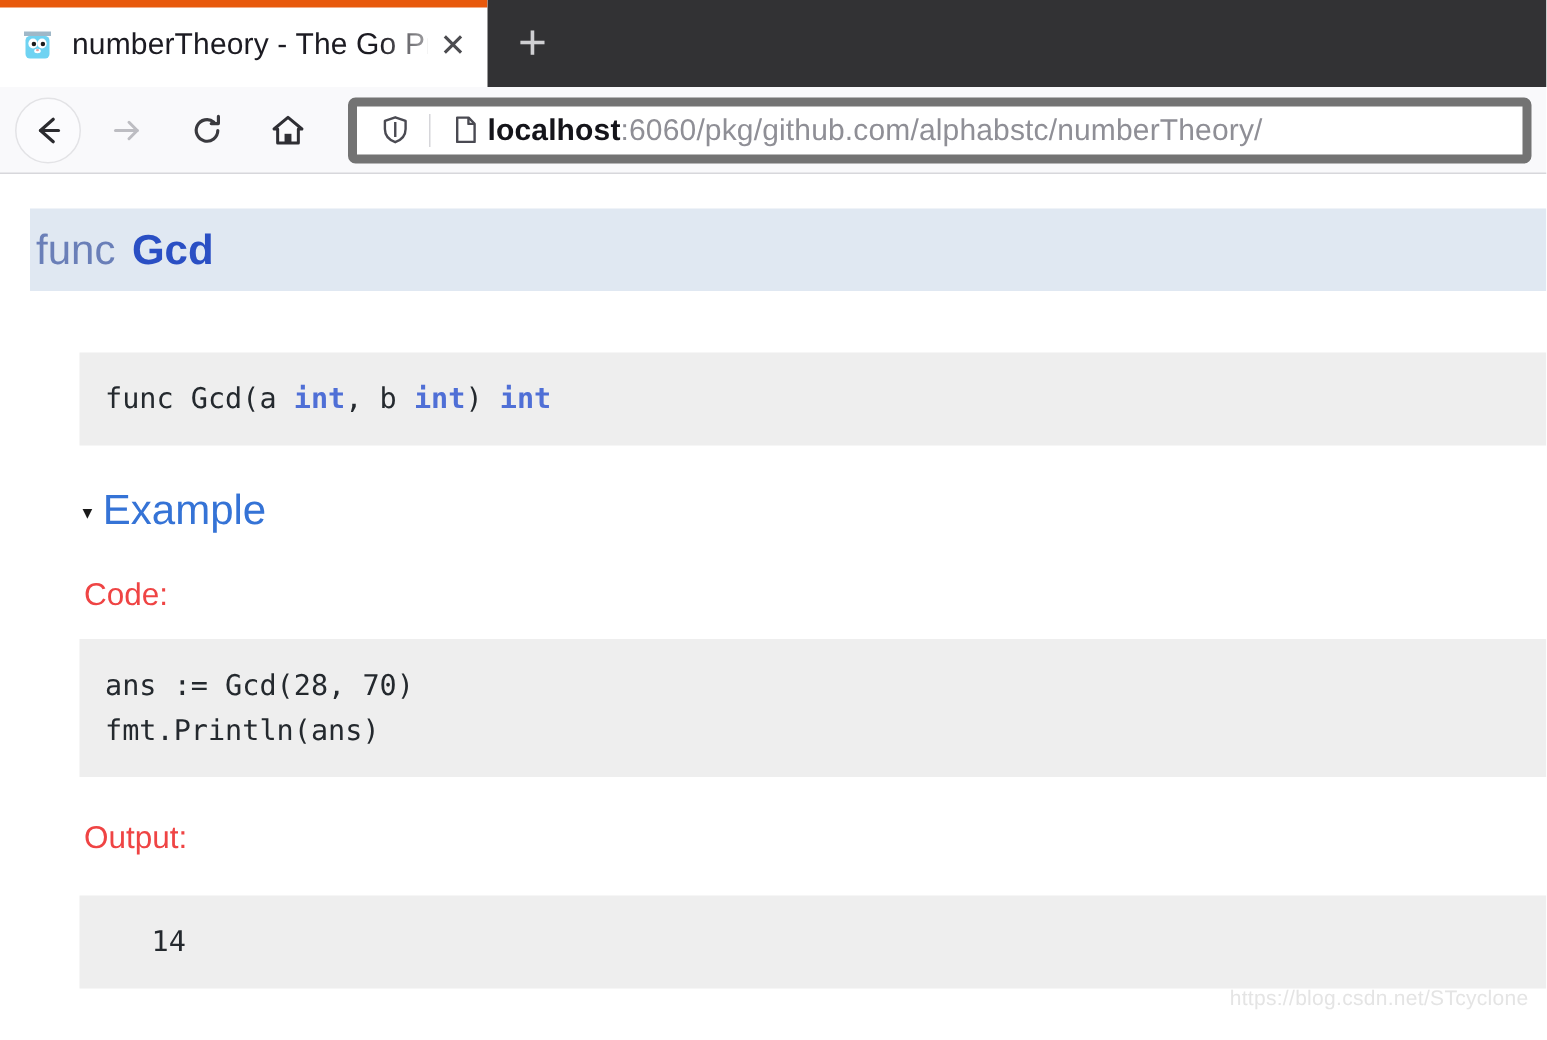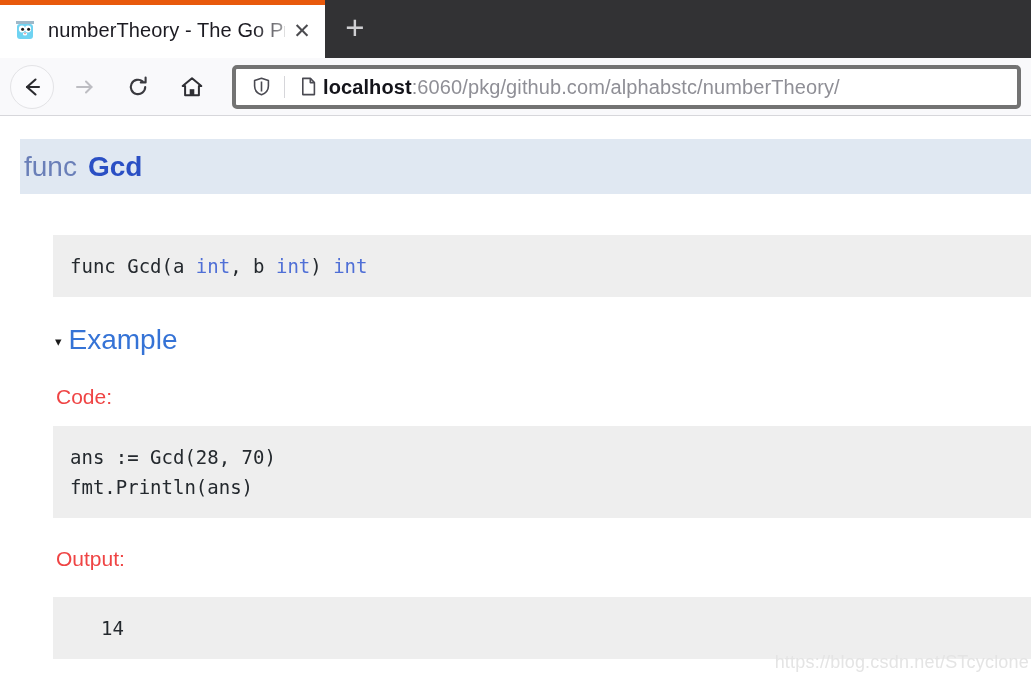--- a/index.html
+++ b/index.html
@@ -125,21 +125,21 @@
   .navbtn.back   { margin-left: 4px; }
   .navbtn.fwd    { margin-left: 8px; }
   .navbtn.reload { margin-left: 10px; }
   .navbtn.home   { margin-left: 10px; }
 
   .urlbar {
     flex: 1 1 auto;
     margin-left: 18px;
     height: 44px;
     background: #ffffff;
-    border: 4px solid #737373;
+    border: 6px solid #737373;
     border-radius: 5px;
     display: flex;
     align-items: center;
     padding: 0 6px 0 10px;
     overflow: hidden;
   }
 
   .url-icon {
     width: 30px;
     height: 30px;
@@ -202,21 +202,21 @@
   .codebox {
     margin-left: 53px;
     background: #eeeeee;
     font-family: "DejaVu Sans Mono", monospace;
     font-size: 19px;
     line-height: 30px;
     color: #24292e;
     padding: 16px 0 16px 17px;
     white-space: pre;
   }
-  .codebox .type { color: #4f6fd6; }
+  .codebox .type { color: #4f6fd6; font-weight: bold; }
 
   #signature-block { margin-top: 41px; }
   #example-code-block { margin-top: 17px; }
   #example-output-block { margin-top: 26px; padding-left: 48px; }
 
   .example-toggle {
     margin: 27px 0 0 55px;
     display: flex;
     align-items: center;
   }
@@ -234,23 +234,23 @@
 
   .sublabel {
     margin: 29px 0 0 56px;
     font-size: 21px;
     color: #ef4444;
   }
 
   
   .watermark {
     position: absolute;
-    right: 2px;
+    right: 12px;
     bottom: 20px;
-    font-size: 18px;
+    font-size: 14px;
     color: #e4e4e4;
     white-space: nowrap;
     letter-spacing: 0.2px;
   }
 </style>
 </head>
 <body>
 
 <div id="browser">
 

